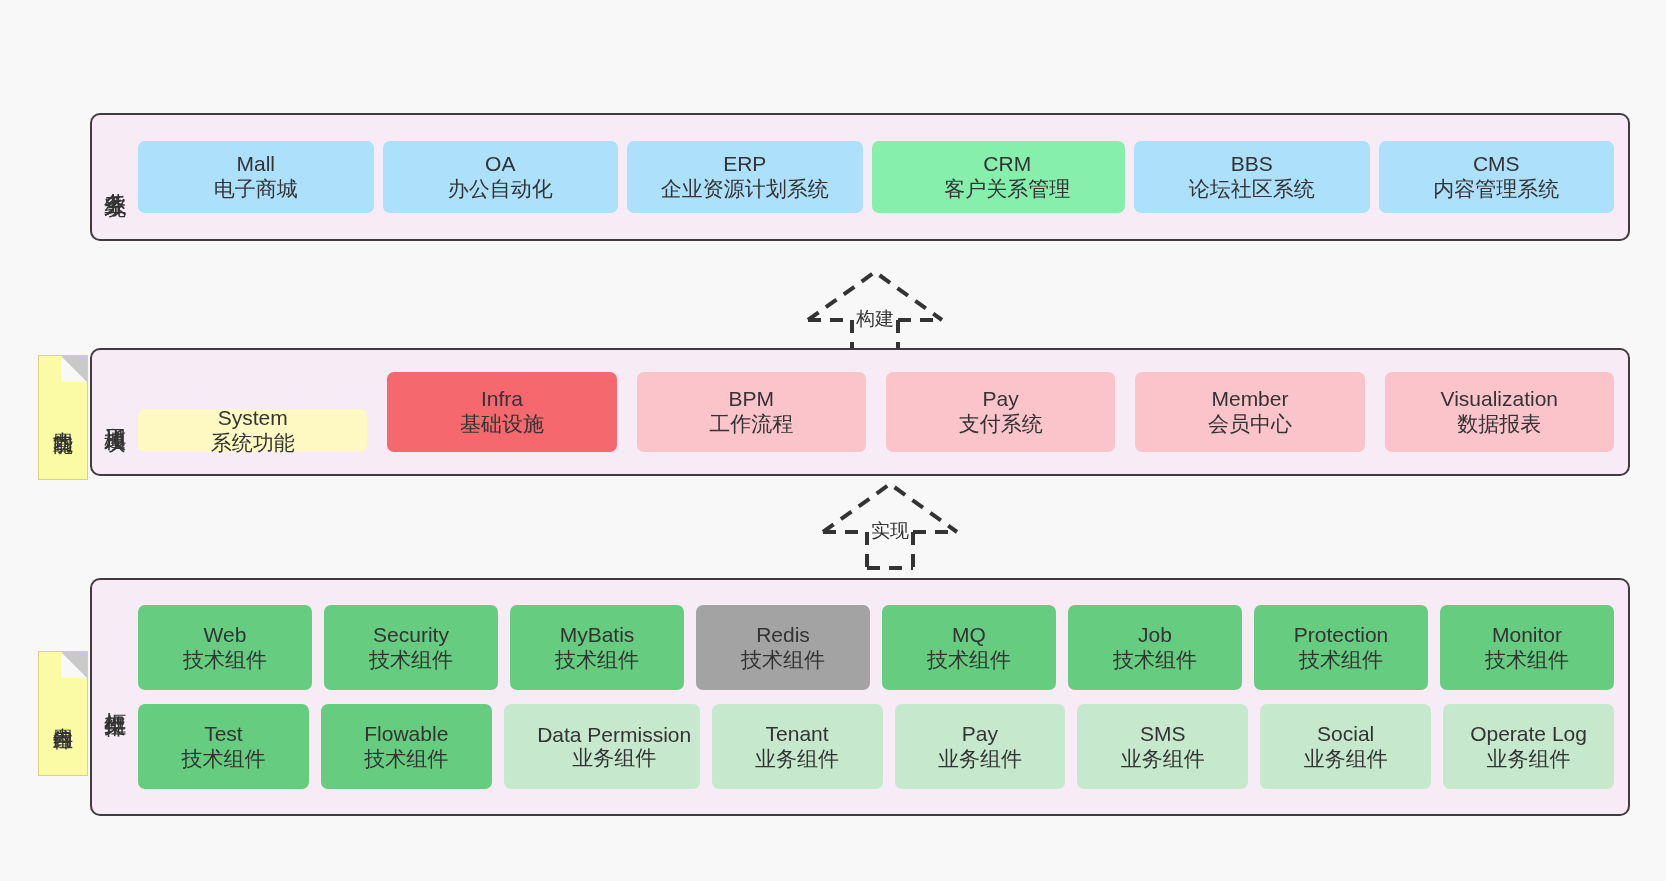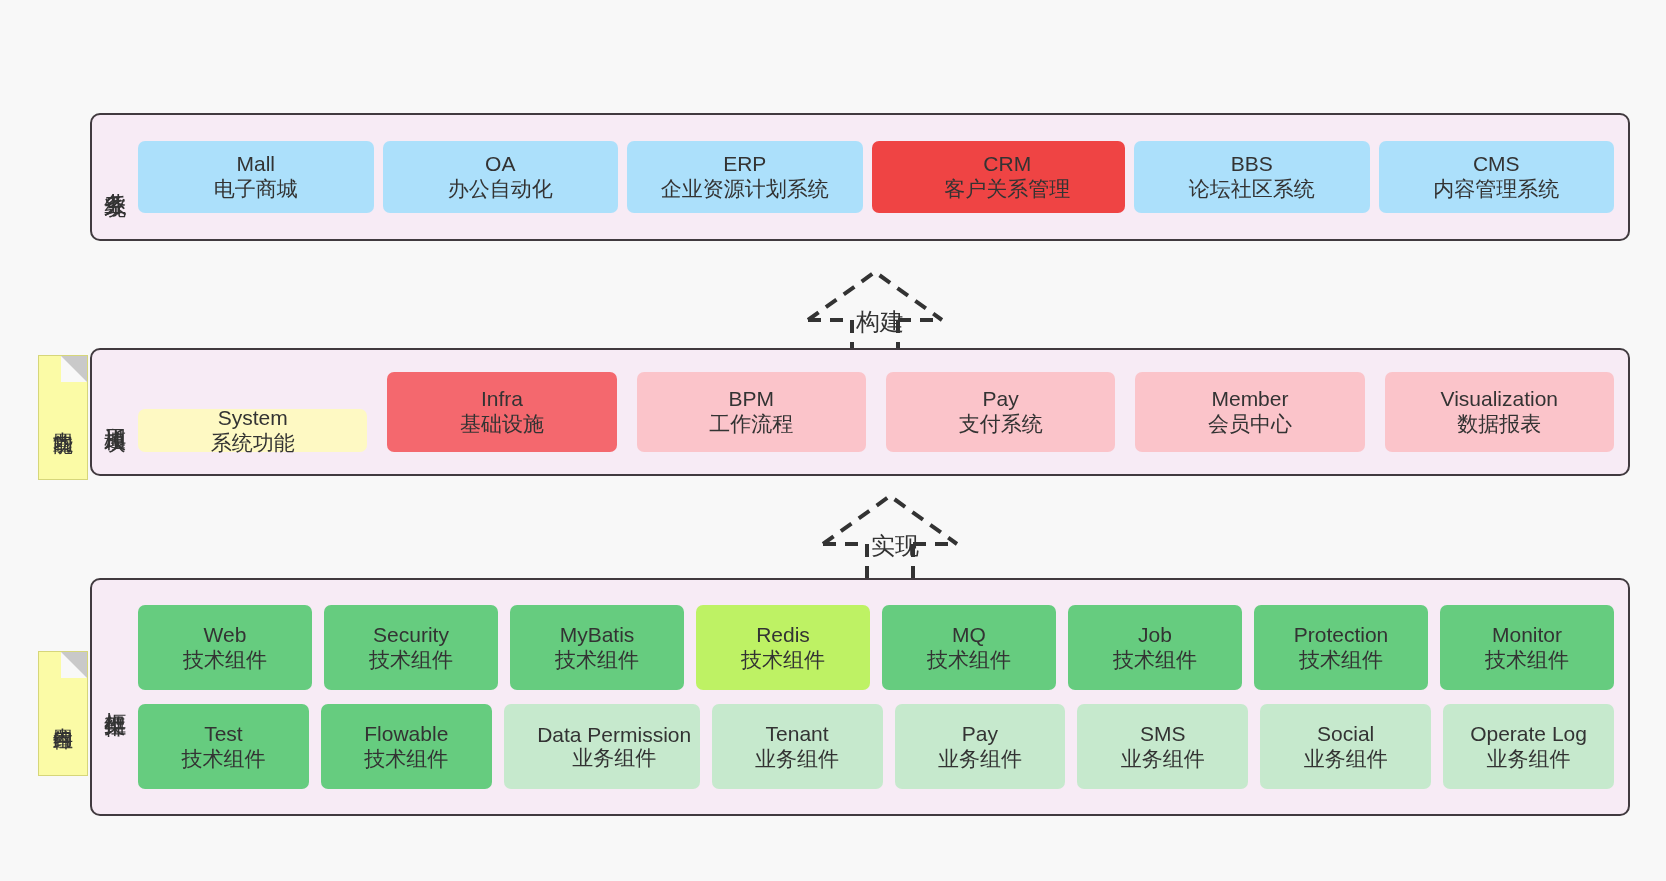--- a/index.html
+++ b/index.html
@@ -121,21 +121,21 @@
     z-index: 2;
   }
 
   
   .arrow-wrap {
     position: absolute;
   }
   .arrow-wrap svg { display: block; }
   .arrow-label {
     position: absolute;
-    font-size: 24px;
+    font-size: 19px;
     color: #333333;
     background: transparent;
     white-space: nowrap;
     font-family: Liberation Mono, monospace;
   }
 </style>
 </head>
 <body>
 
 <div class="canvas">
@@ -149,21 +149,21 @@
           <span class="n-sub">电子商城</span>
         </div>
         <div class="node" style="flex:1 1 0; background:#ace0fb;">
           <span class="n-title">OA</span>
           <span class="n-sub">办公自动化</span>
         </div>
         <div class="node" style="flex:1 1 0; background:#ace0fb;">
           <span class="n-title">ERP</span>
           <span class="n-sub">企业资源计划系统</span>
         </div>
-        <div class="node" style="flex:1 1 0; background:#ef4444;padding-left:24px;">
+        <div class="node" style="flex:1 1 0; background:#86efac;padding-left:24px;">
           <span class="n-title">CRM</span>
           <span class="n-sub">客户关系管理</span>
         </div>
         <div class="node" style="flex:1 1 0; background:#ace0fb;">
           <span class="n-title">BBS</span>
           <span class="n-sub">论坛社区系统</span>
         </div>
         <div class="node" style="flex:1 1 0; background:#ace0fb;">
           <span class="n-title">CMS</span>
           <span class="n-sub">内容管理系统</span>
@@ -215,21 +215,21 @@
           <span class="n-sub">会员中心</span>
         </div>
         <div class="node" style="flex:1 1 0; background:#fbc4ca;">
           <span class="n-title">Visualization</span>
           <span class="n-sub">数据报表</span>
         </div>
       </div>
     </div>
   </div>
 
-  <div class="arrow-wrap" style="left:815px; top:492px; width:150px; height:90px;">
+  <div class="arrow-wrap" style="left:815px; top:480px; width:150px; height:90px;">
     <svg width="150" height="90" viewBox="0 0 150 90">
       <polyline points="8,52 75,4 142,52" fill="none" stroke="#333333" stroke-width="4" stroke-dasharray="13,9" stroke-linecap="butt"></polyline>
       <polyline points="8,52 52,52" fill="none" stroke="#333333" stroke-width="4" stroke-dasharray="13,9"></polyline>
       <polyline points="98,52 142,52" fill="none" stroke="#333333" stroke-width="4" stroke-dasharray="13,9"></polyline>
       <polyline points="52,52 52,88" fill="none" stroke="#333333" stroke-width="4" stroke-dasharray="13,9"></polyline>
       <polyline points="98,52 98,88" fill="none" stroke="#333333" stroke-width="4" stroke-dasharray="13,9"></polyline>
       <polyline points="52,88 98,88" fill="none" stroke="#333333" stroke-width="4" stroke-dasharray="13,9"></polyline>
     </svg>
     <div class="arrow-label" style="left:56px; top:38px;">实现</div>
   </div>
@@ -248,21 +248,21 @@
           <span class="n-sub">技术组件</span>
         </div>
         <div class="node" style="flex:1 1 0; background:#66cc7f;">
           <span class="n-title">Security</span>
           <span class="n-sub">技术组件</span>
         </div>
         <div class="node" style="flex:1 1 0; background:#66cc7f;">
           <span class="n-title">MyBatis</span>
           <span class="n-sub">技术组件</span>
         </div>
-        <div class="node" style="flex:1 1 0; background:#bef264;">
+        <div class="node" style="flex:1 1 0; background:#a3a3a3;">
           <span class="n-title">Redis</span>
           <span class="n-sub">技术组件</span>
         </div>
         <div class="node" style="flex:1 1 0; background:#66cc7f;">
           <span class="n-title">MQ</span>
           <span class="n-sub">技术组件</span>
         </div>
         <div class="node" style="flex:1 1 0; background:#66cc7f;">
           <span class="n-title">Job</span>
           <span class="n-sub">技术组件</span>

